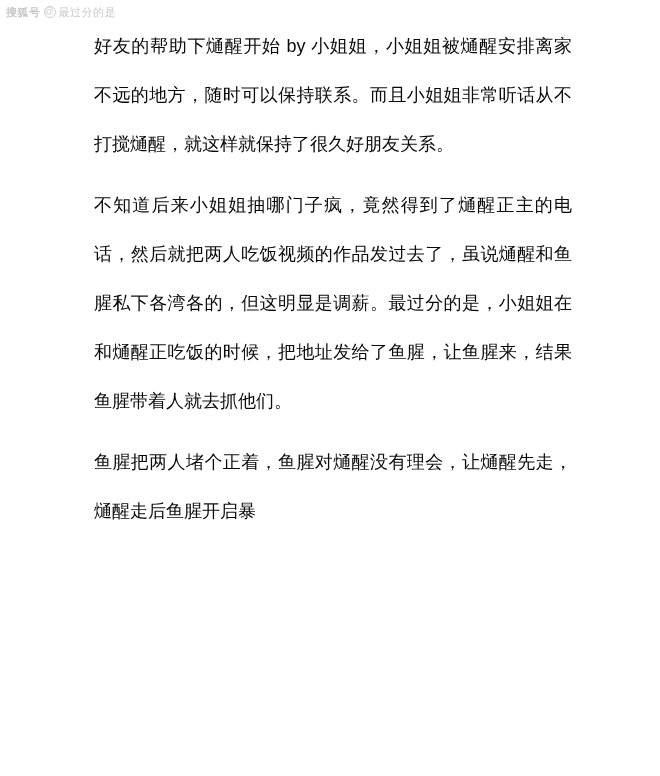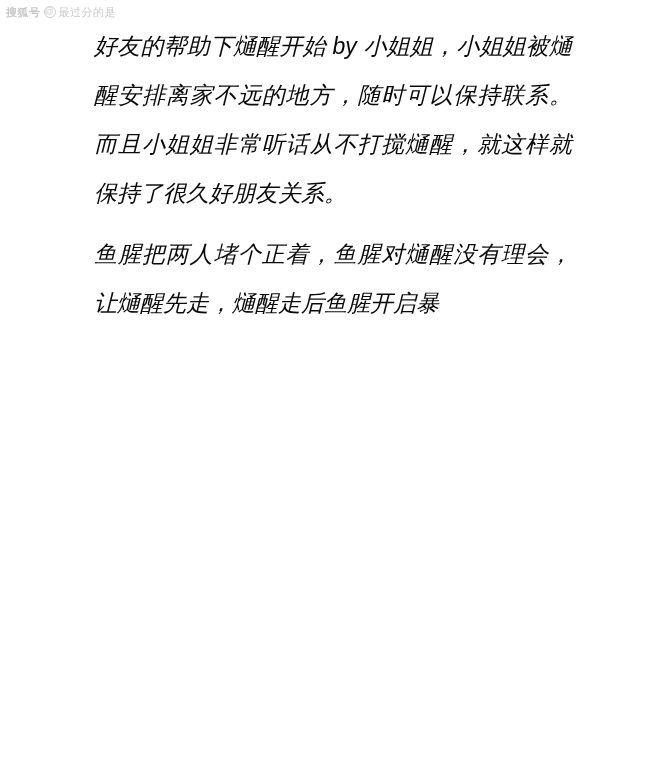--- a/index.html
+++ b/index.html
@@ -60,43 +60,43 @@
     color: #cfcfcf;
   }
   #article {
     position: absolute;
     top: 22px;
     left: 94px;
     width: 478px;
     color: #0a0a0a;
   }
   .para {
-    font-size: 23px;
+    font-size: 18px;
     line-height: 49px;
     letter-spacing: 0px;
     text-align: justify;
     text-justify: inter-ideograph;
     margin: 0 0 12px 0;
     font-family: "Liberation Sans", sans-serif;
     font-weight: 400;
-    font-style: italic;
   }
   .para:last-child {
     margin-bottom: 0;
   }
 </style>
 </head>
 <body>
 
 <div id="page">
 
   <div id="watermark">
     <span class="wm-logo">搜狐号</span>
     <span class="wm-at"></span>
     <span class="wm-author">最过分的是</span>
   </div>
 
   <div id="article">
     <p class="para">好友的帮助下熥醒开始 by 小姐姐，小姐姐被熥醒安排离家不远的地方，随时可以保持联系。而且小姐姐非常听话从不打搅熥醒，就这样就保持了很久好朋友关系。</p>
+    <p class="para">不知道后来小姐姐抽哪门子疯，竟然得到了熥醒正主的电话，然后就把两人吃饭视频的作品发过去了，虽说熥醒和鱼腥私下各湾各的，但这明显是调薪。最过分的是，小姐姐在和熥醒正吃饭的时候，把地址发给了鱼腥，让鱼腥来，结果鱼腥带着人就去抓他们。</p>
     <p class="para">鱼腥把两人堵个正着，鱼腥对熥醒没有理会，让熥醒先走，熥醒走后鱼腥开启暴</p>
   </div>
 
 </div>
 
 </body></html>

